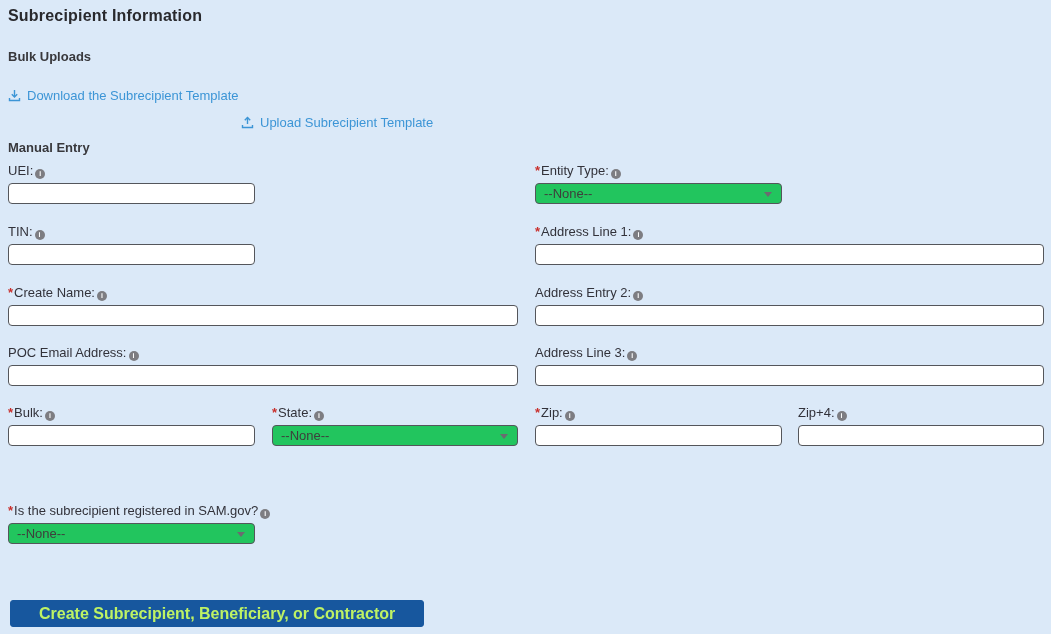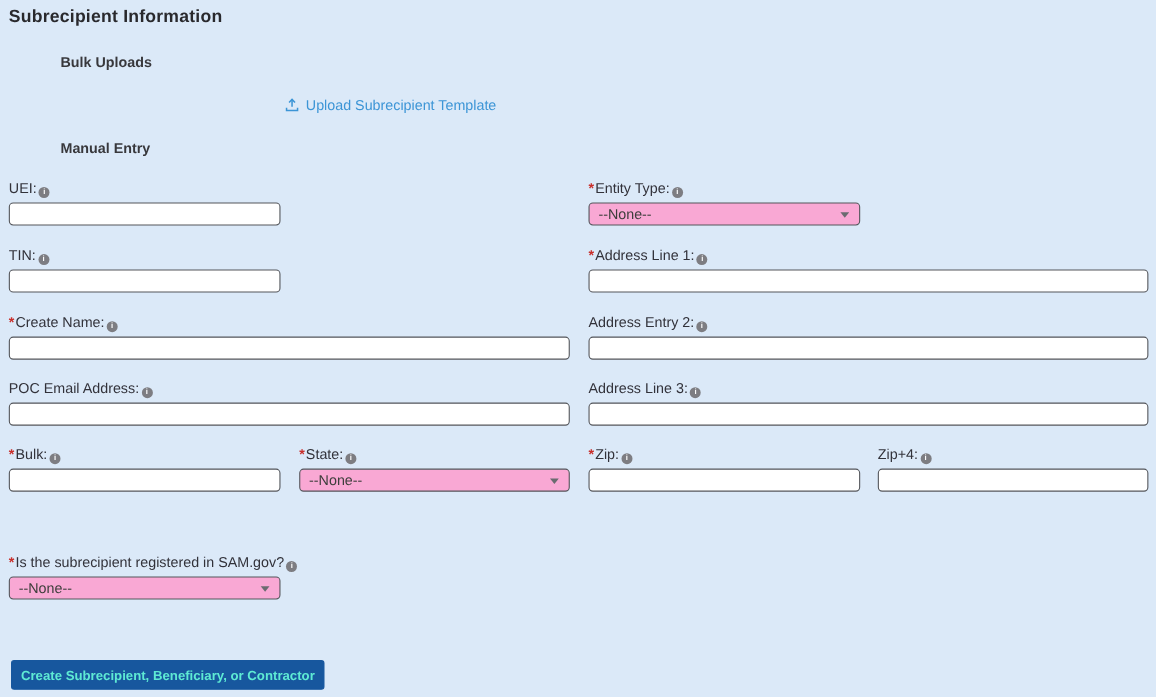--- a/index.html
+++ b/index.html
@@ -12,33 +12,33 @@
     overflow:hidden;
   }
   .stage { position:relative; width:862px; height:634px; }
 
   .page-title {
     position:absolute; left:8px; top:7px;
     font-size:16px; font-weight:700; color:#29292d; letter-spacing:.2px;
   }
   .section-heading {
     position:absolute; left:8px;
-    font-size:13px; font-weight:700; color:#38383c;margin-left:47px;
+    font-size:13px; font-weight:700; color:#38383c;
   }
   .h-bulk { top:49px; }
-  .h-manual { top:127px; }
+  .h-manual { top:140px; }
 
   .link {
     position:absolute; top:88px;
     display:flex; align-items:center; gap:6px;
     color:#3c95d6; font-size:13px; text-decoration:none; cursor:pointer;
     white-space:nowrap;
   }
   .link-download { left:8px; }
-  .link-upload { left:259px; }
+  .link-upload { left:241px;margin-top:27px; }
   .link svg { display:block; }
 
   .field { position:absolute; }
   .lbl {
     font-size:13px; color:#32323a; white-space:nowrap;
     margin-bottom:4px; line-height:15px;
   }
   .req { color:#c9302c; font-weight:700; margin-right:1px; }
   .info {
     display:inline-block; width:10px; height:10px; margin-left:2px;
@@ -47,21 +47,21 @@
     vertical-align:-1px; cursor:pointer; font-style:normal;
   }
   .txt {
     width:100%; height:21px;
     border:1px solid #54565b; border-radius:4px; background:#fff;
     font-family:"Liberation Sans", sans-serif; font-size:13px; color:#32323a;
     padding:0 8px; outline:none;
   }
   .fakeselect {
     position:relative; width:100%; height:21px;
-    border:1px solid #54565b; border-radius:4px; background:#f9a8d4;
+    border:1px solid #54565b; border-radius:4px; background:#22c55e;
     font-size:13px; color:#3e3e3c; line-height:19px;
     padding:0 22px 0 8px; cursor:pointer;
     white-space:nowrap; overflow:hidden;
   }
   .caret {
     position:absolute; right:9px; top:8px;
     width:0; height:0;
     border-left:4px solid transparent; border-right:4px solid transparent;
     border-top:5px solid #6b6b70;
   }
@@ -75,36 +75,44 @@
   .f-poc   { left:8px;   top:345px; width:510px; }
   .f-al3   { left:535px; top:345px; width:509px; }
   .f-city  { left:8px;   top:405px; width:247px; }
   .f-state { left:272px; top:405px; width:246px; }
   .f-zip   { left:535px; top:405px; width:247px; }
   .f-zip4  { left:798px; top:405px; width:246px; }
   .f-sam   { left:8px;   top:503px; width:247px; }
 
   .create-btn {
     position:absolute; left:10px; top:600px;
-    height:27px; padding:0 8px;
-    background:#17579e; color:#5eead4;
+    height:27px; padding:0 28px;
+    background:#17579e; color:#bef264;
     border:1px solid #17579e; border-radius:3px;
     font-family:"Liberation Sans", sans-serif;
-    font-size:12px; font-weight:700; cursor:pointer;
+    font-size:16px; font-weight:700; cursor:pointer;
   }
 </style>
 </head>
 <body>
 
 <div class="stage">
 
   <h1 class="page-title">Subrecipient Information</h1>
 
   <div class="section-heading h-bulk">Bulk Uploads</div>
 
+  <a class="link link-download">
+    <svg width="13" height="13" viewBox="0 0 13 13" fill="none" stroke="#3c95d6" stroke-width="1.4">
+      <path d="M6.5 1 L6.5 7.5"></path>
+      <path d="M3.8 5.2 L6.5 8 L9.2 5.2" fill="none"></path>
+      <path d="M1.5 9 L1.5 11.5 L11.5 11.5 L11.5 9"></path>
+    </svg>
+    <span>Download the Subrecipient Template</span>
+  </a>
 
   <a class="link link-upload">
     <svg width="13" height="13" viewBox="0 0 13 13" fill="none" stroke="#3c95d6" stroke-width="1.4">
       <path d="M6.5 8 L6.5 1.5"></path>
       <path d="M3.8 4.2 L6.5 1.4 L9.2 4.2" fill="none"></path>
       <path d="M1.5 9 L1.5 11.5 L11.5 11.5 L11.5 9"></path>
     </svg>
     <span>Upload Subrecipient Template</span>
   </a>
 

